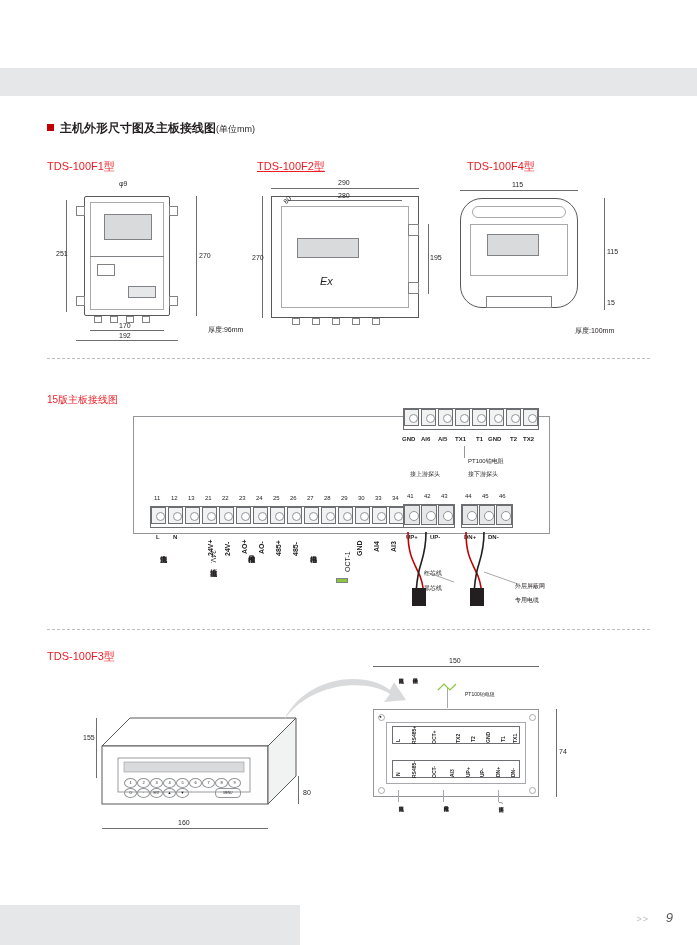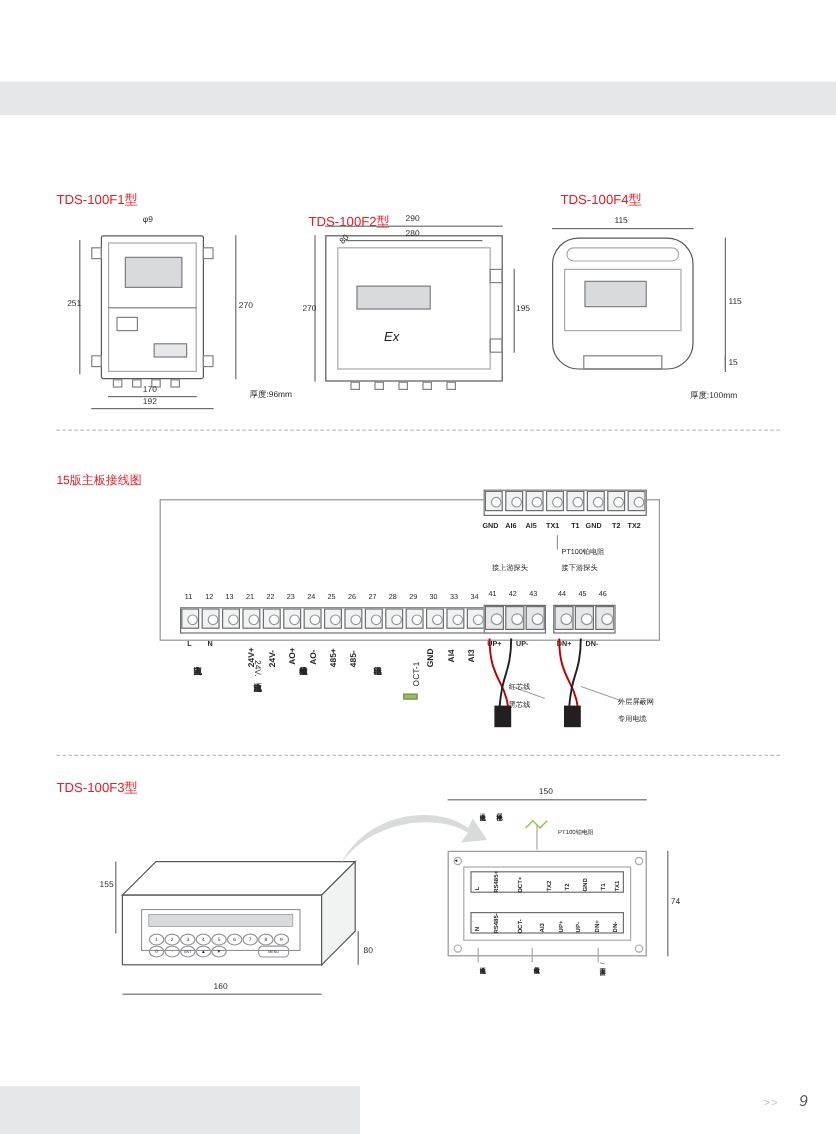--- a/index.html
+++ b/index.html
@@ -54,20 +54,23 @@
   .termbig:after{content:"";position:absolute;left:4px;top:5px;width:8px;height:8px;border:1px solid #939598;border-radius:50%;background:#fff;}
 </style>
 </head>
 <body>
 
 <div class="page">
 
   <div class="top-band"></div>
   <div class="bottom-band"></div>
 
+  <div class="sec-head">
+    <span class="sq"></span><span>主机外形尺寸图及主板接线图</span><span class="unit">(单位mm)</span>
+  </div>
 
   <div class="model-title" style="left:47px;top:159px;">TDS-100F1型</div>
 
   <div class="box" style="left:84px;top:196px;width:86px;height:120px;border-radius:2px;"></div>
   <div class="box" style="left:90px;top:202px;width:74px;height:108px;border-color:#a7a9ac;"></div>
   <div class="box fillgrey" style="left:104px;top:214px;width:48px;height:26px;border-color:#808285;"></div>
   <div class="boxl" style="left:97px;top:264px;width:18px;height:12px;"></div>
   <div class="boxl" style="left:128px;top:286px;width:28px;height:12px;background:#e6e7e8;"></div>
   <div class="line" style="left:90px;top:256px;width:74px;height:1px;"></div>
 
@@ -85,21 +88,21 @@
   <div class="dimlinev" style="left:66px;top:200px;height:112px;"></div>
   <div class="t" style="left:56px;top:250px;">251</div>
   <div class="dimlinev" style="left:196px;top:196px;height:120px;"></div>
   <div class="t" style="left:199px;top:252px;">270</div>
   <div class="dimline" style="left:90px;top:330px;width:74px;"></div>
   <div class="t" style="left:119px;top:322px;">170</div>
   <div class="dimline" style="left:76px;top:340px;width:102px;"></div>
   <div class="t" style="left:119px;top:332px;">192</div>
   <div class="t" style="left:208px;top:326px;">厚度:96mm</div>
 
-  <div class="model-title" style="left:257px;top:177px;">TDS-100F2型</div>
+  <div class="model-title" style="left:257px;top:159px;text-decoration:underline;">TDS-100F2型</div>
   <div class="box" style="left:271px;top:196px;width:148px;height:122px;"></div>
   <div class="box" style="left:281px;top:206px;width:128px;height:102px;border-color:#a7a9ac;"></div>
   <div class="box fillgrey" style="left:297px;top:238px;width:62px;height:20px;border-color:#808285;"></div>
   <div class="t8" style="left:320px;top:276px;font-size:11px;">Ex</div>
   <div class="boxl" style="left:408px;top:224px;width:11px;height:12px;"></div>
   <div class="boxl" style="left:408px;top:282px;width:11px;height:12px;"></div>
   <div class="boxl" style="left:292px;top:318px;width:8px;height:7px;"></div>
   <div class="boxl" style="left:312px;top:318px;width:8px;height:7px;"></div>
   <div class="boxl" style="left:332px;top:318px;width:8px;height:7px;"></div>
   <div class="boxl" style="left:352px;top:318px;width:8px;height:7px;"></div>

